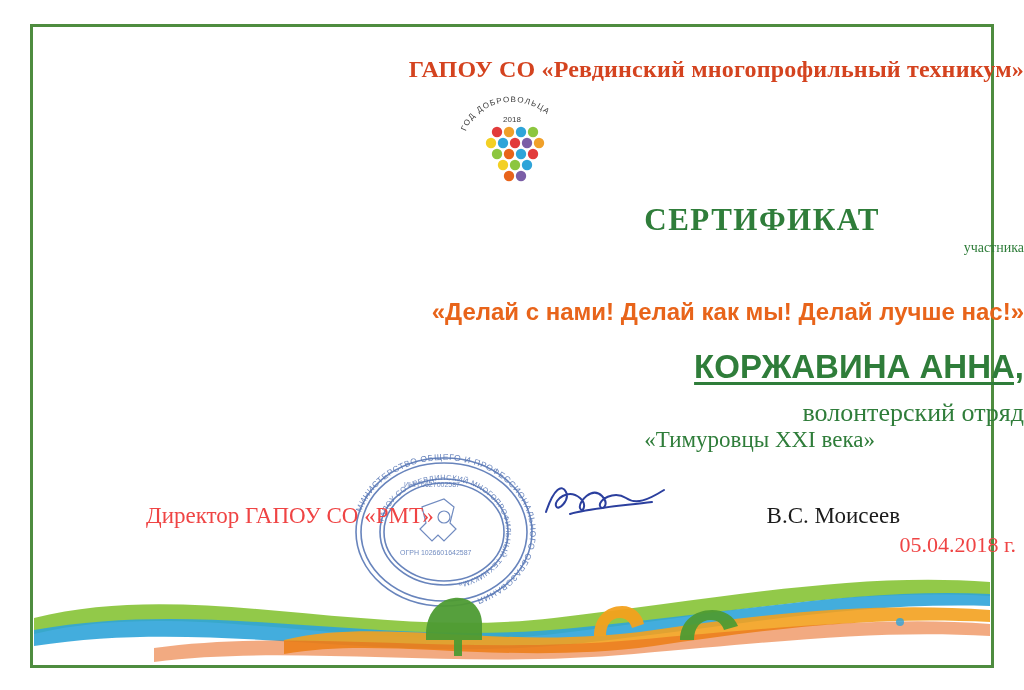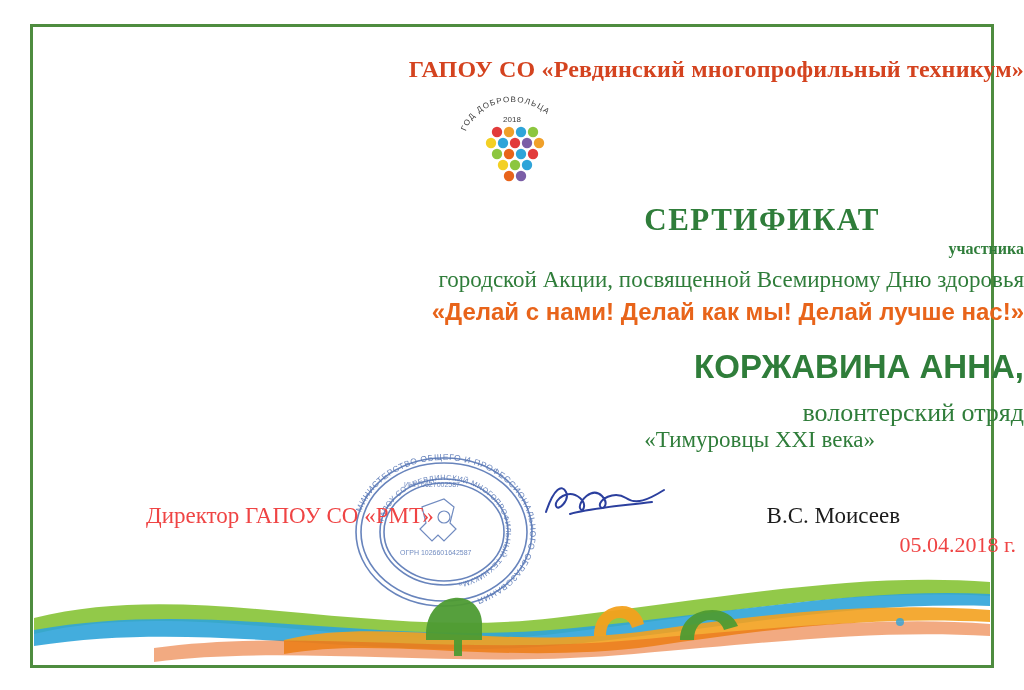--- a/index.html
+++ b/index.html
@@ -66,23 +66,22 @@
     font-weight: bold;
     font-size: 31px;
     color: #2f7d3a;
     letter-spacing: 1.5px;
   }
   .participant {
     position: absolute;
     top: 240px;
     left: 0;
     width: 1024px;
-    font-size: 16px;
-    color: #2f7d3a;
-    font-weight: bold;
+    font-size: 14px;
+    color: #2f7d3a;
   }
   .action-line {
     position: absolute;
     top: 267px;
     left: 0;
     width: 1024px;
     font-size: 23px;
     color: #2f7d3a;
   }
   .slogan {
@@ -97,20 +96,21 @@
   }
   .recipient {
     position: absolute;
     top: 348px;
     left: 0;
     width: 1024px;
     font-family: "Liberation Sans", sans-serif;
     font-weight: bold;
     font-size: 33px;
     color: #2f7d3a;
+    text-decoration: underline;
     text-underline-offset: 4px;
   }
   .squad-line1 {
     position: absolute;
     top: 398px;
     left: 0;
     width: 1024px;
     font-size: 26px;
     color: #2f7d3a;
   }
@@ -208,21 +208,20 @@
           <circle cx="63" cy="69" r="5.2" fill="#8cc63f"></circle>
           <circle cx="75" cy="69" r="5.2" fill="#2fa4d9"></circle>
           <circle cx="57" cy="80" r="5.2" fill="#e8641a"></circle>
           <circle cx="69" cy="80" r="5.2" fill="#7b5ea7"></circle>
         </g>
       </svg>
     </div>
 
     <div class="cert-word">СЕРТИФИКАТ</div>
     <div class="participant">участника</div>
-    <div class="action-line">городской Акции, посвященной Всемирному Дню здоровья</div>
     <div class="slogan">«Делай с нами! Делай как мы! Делай лучше нас!»</div>
     <div class="recipient">КОРЖАВИНА АННА,</div>
     <div class="squad-line1">волонтерский отряд</div>
     <div class="squad-line2">«Тимуровцы XXI века»</div>
 
     <div class="stamp">
       <svg width="212" height="170" viewBox="0 0 212 170" xmlns="http://www.w3.org/2000/svg">
         <defs>
           <path id="ring1" d="M 106,95 m -86,0 a 86,72 0 1,1 172,0 a 86,72 0 1,1 -172,0"></path>
           <path id="ring2" d="M 106,95 m -62,0 a 62,52 0 1,1 124,0 a 62,52 0 1,1 -124,0"></path>

